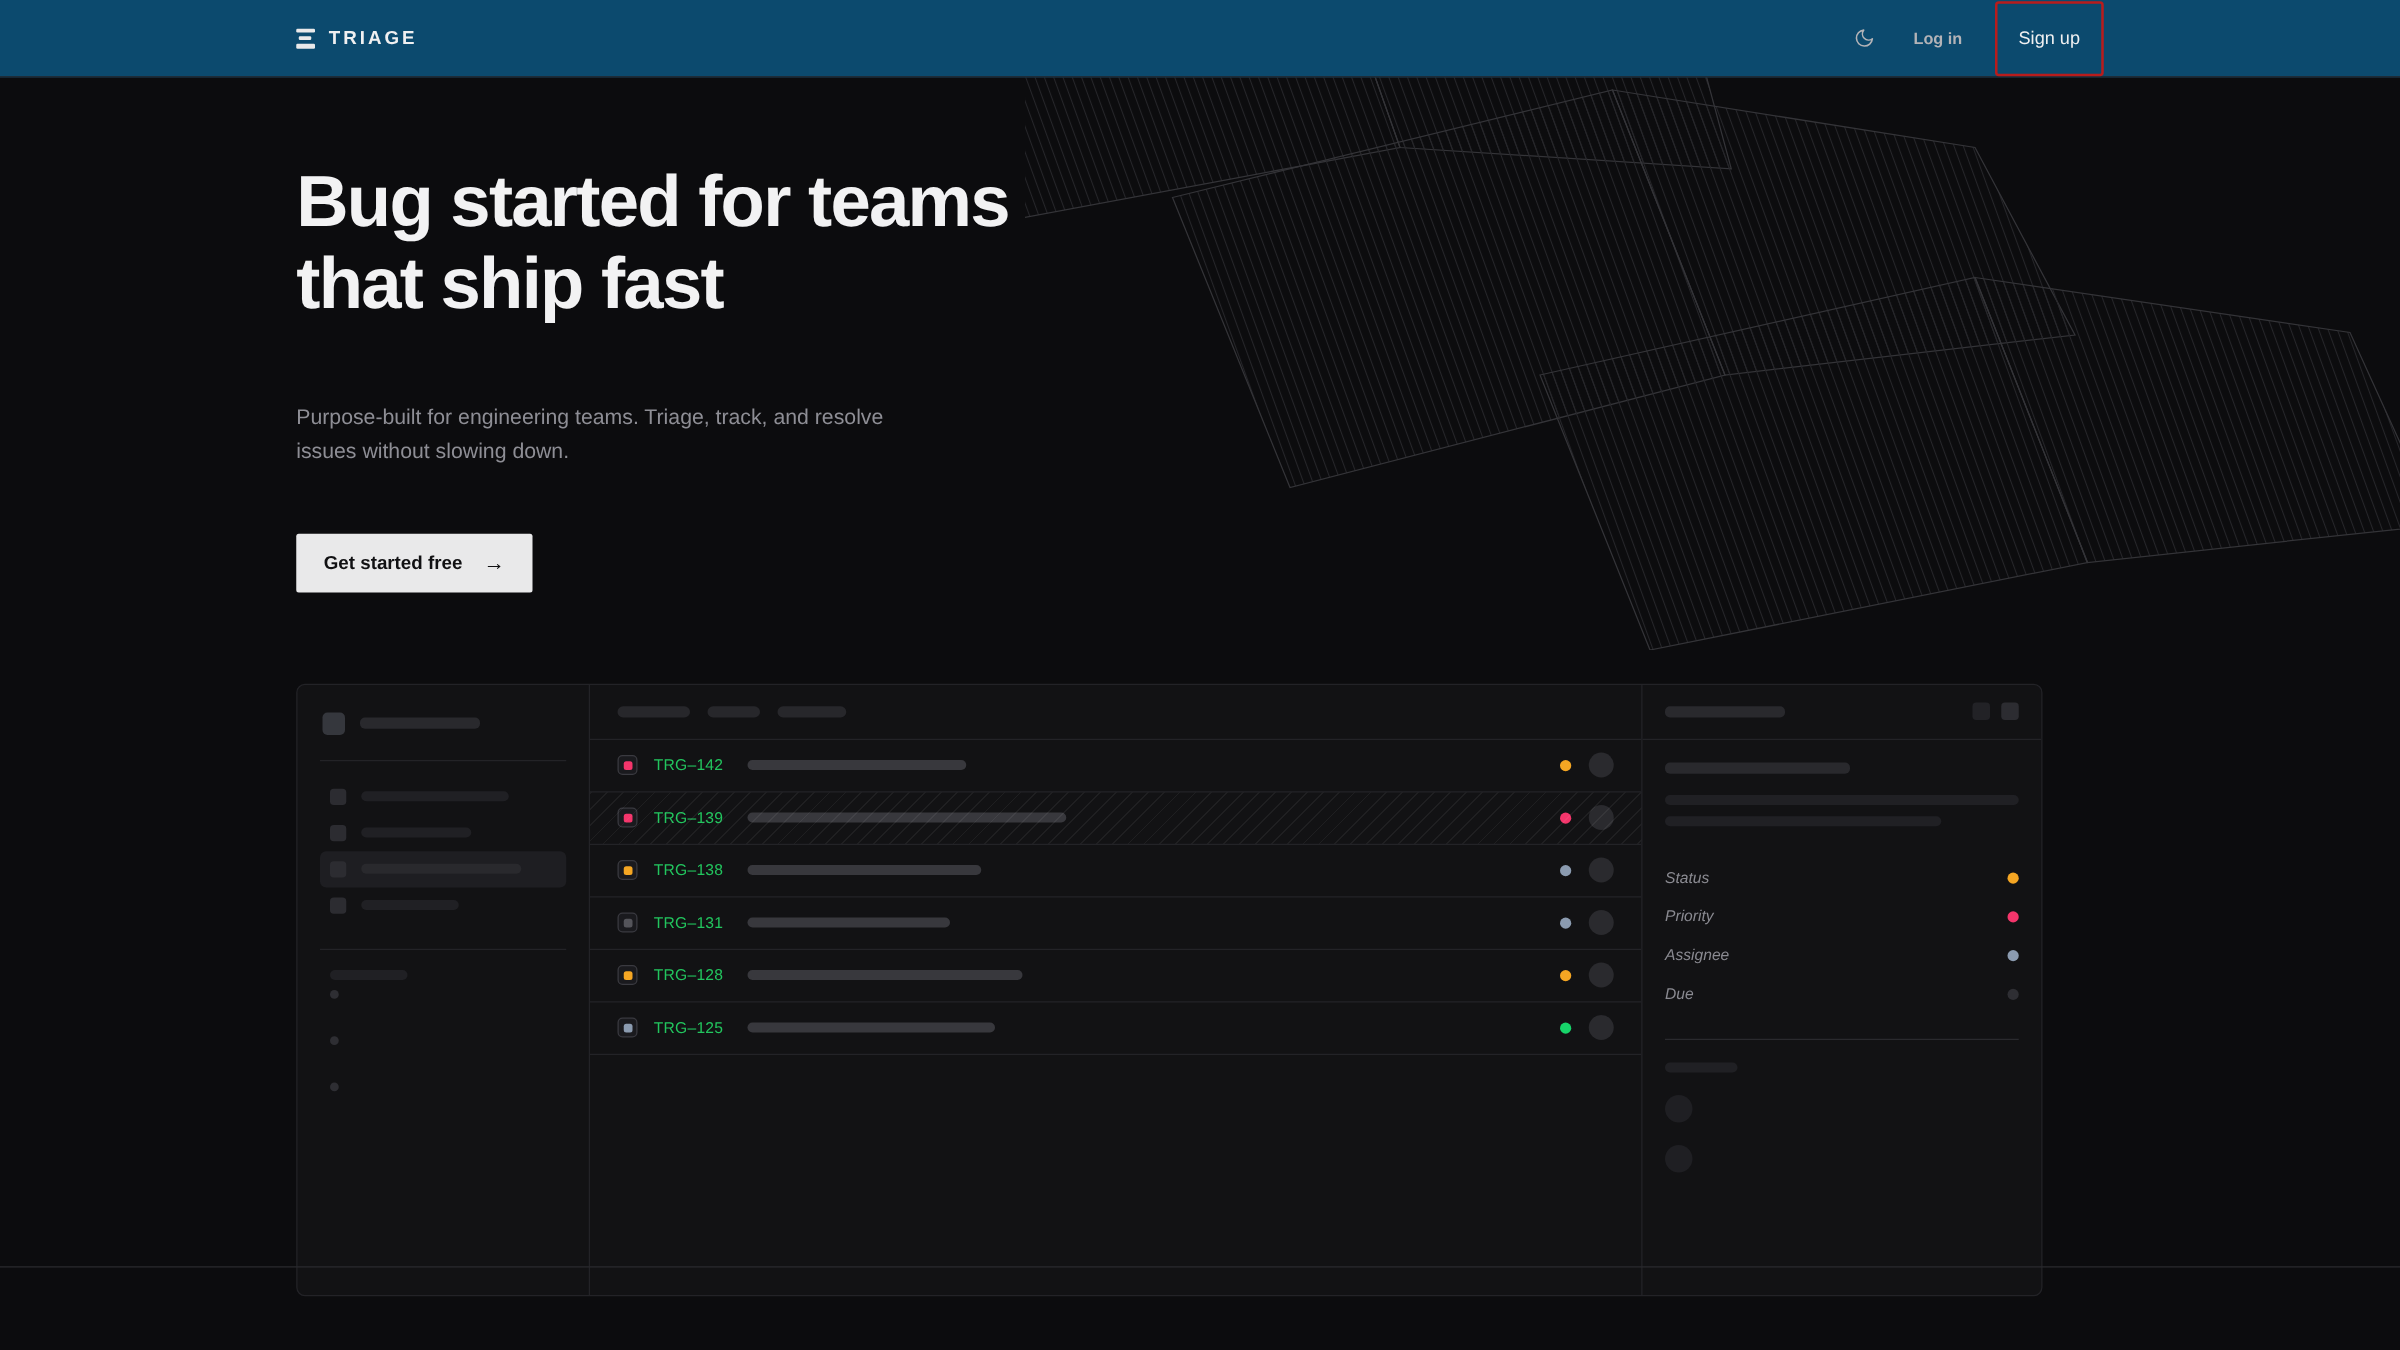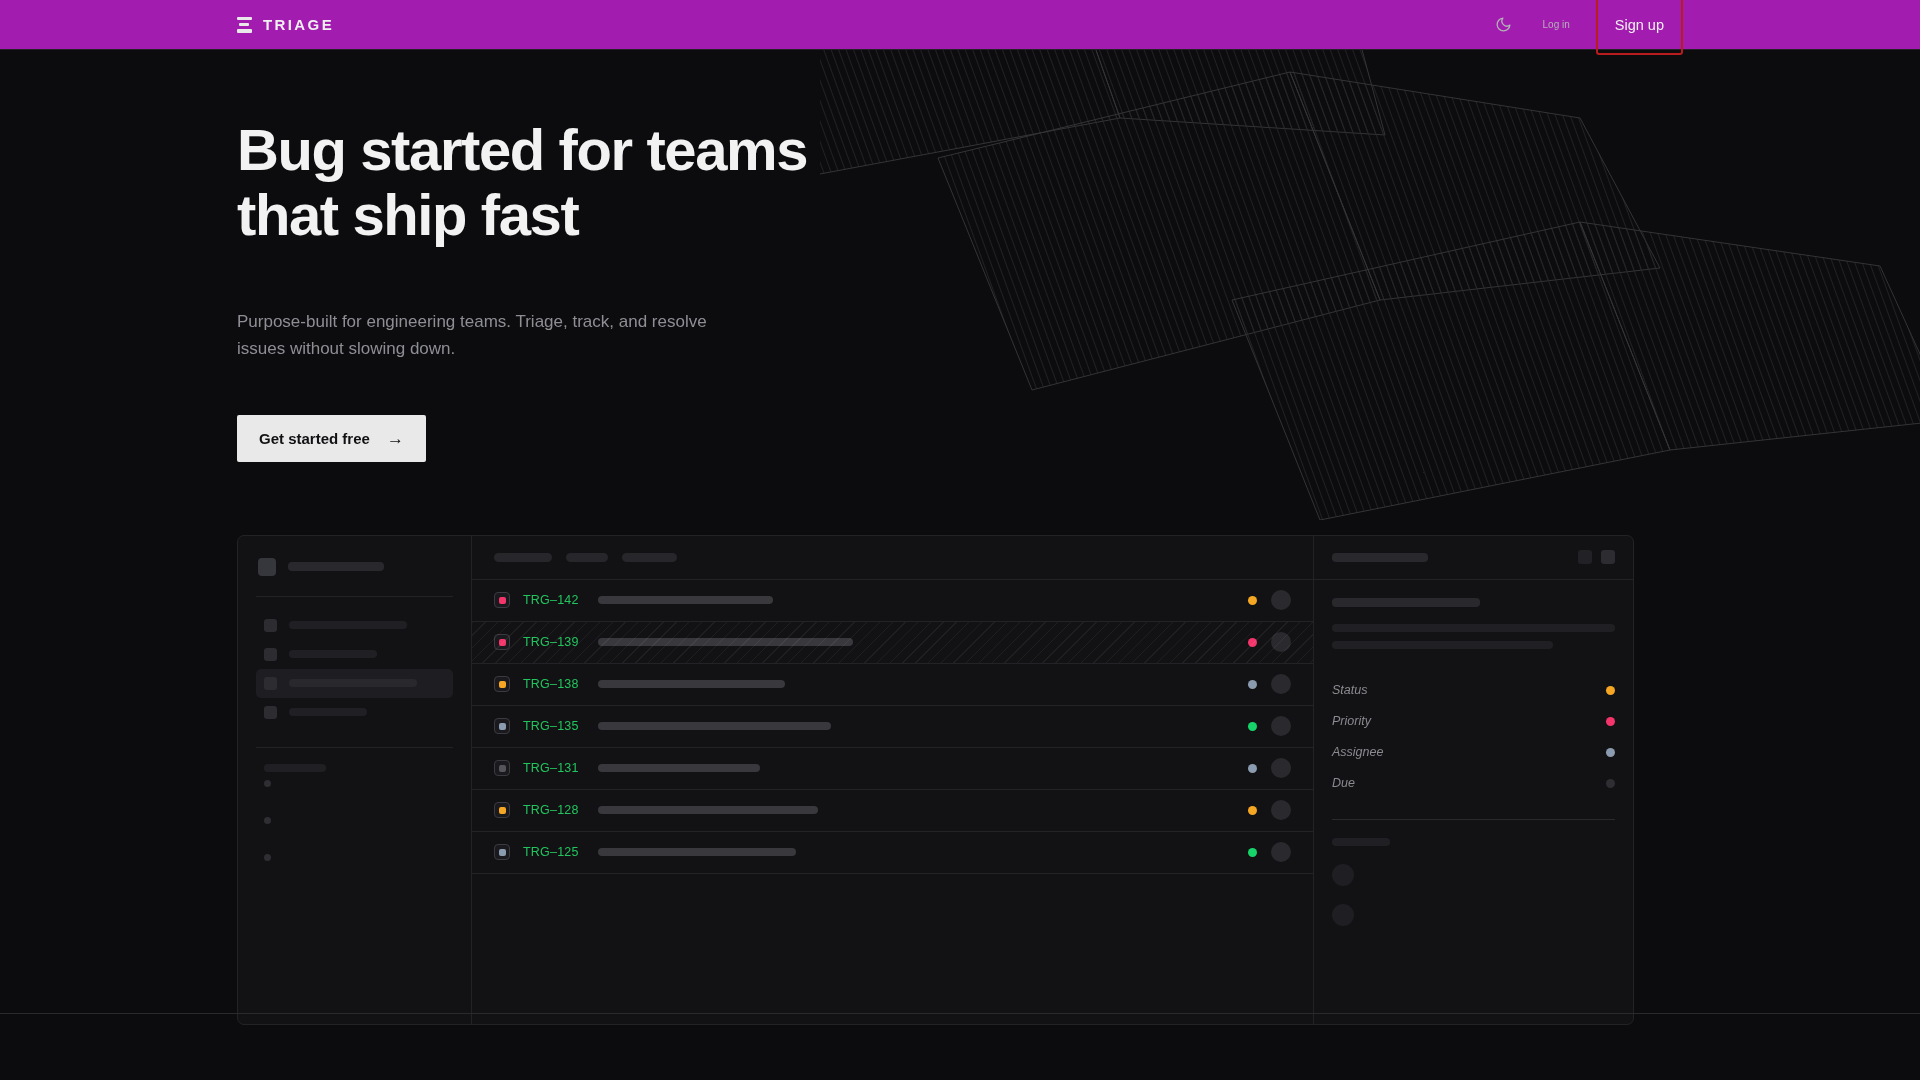--- a/index.html
+++ b/index.html
@@ -12,36 +12,36 @@
     position:relative;
   }
 
   
   .bg-deco { position:absolute; top:0; right:0; width:1100px; height:520px; overflow:hidden; pointer-events:none; z-index:0; }
   .bg-deco svg { display:block; }
 
   
   .header {
     position:relative; z-index:5;
-    height:50px; width:100%;
+    height:62px; width:100%;
     display:flex; align-items:center;
     border-bottom:1px solid #232327;
-    background:#a21caf;
+    background:#0c4a6e;
   }
   .brand { display:flex; align-items:center; gap:11px; margin-left:237px; }
   .brand-mark { width:15px; height:16px; display:flex; flex-direction:column; justify-content:space-between; }
   .brand-mark i { display:block; height:3.2px; background:#e9e9ea; border-radius:1px; }
   .brand-mark i:nth-child(1){ width:15px; }
   .brand-mark i:nth-child(2){ width:10px; margin-left:2px; }
   .brand-mark i:nth-child(3){ width:15px; }
   .brand-name { font-size:15px; font-weight:700; letter-spacing:2.4px; color:#f0f0f1; }
 
   .header-right { margin-left:auto; margin-right:237px; display:flex; align-items:center; gap:26px; }
   .icon-btn { width:26px; height:26px; display:flex; align-items:center; justify-content:center; cursor:pointer; }
-  .login-link { font-size:10px; color:#b3b3b7; cursor:pointer; }
+  .login-link { font-size:13px; color:#b3b3b7; cursor:pointer;font-weight:bold; }
   .signup-btn {
     font-size:14.5px; color:#f0f0f1; background:transparent;
     border:2px solid #b91c1c; border-radius:3px;
     padding:20px 17px; cursor:pointer; font-family:inherit;
   }
 
   
   .hero { position:relative; z-index:3; padding-left:237px; padding-top:68px; }
   .hero h1 {
     font-size:58px; line-height:1.12; font-weight:700;
@@ -247,31 +247,20 @@
           </span>
         </div>
         <div class="row">
           <span class="badge">
             <i style="background:#f5a623"></i>
           </span>
           <span class="row-id">TRG–138</span>
           <span class="row-title" style="width:187px"></span>
           <span class="row-right">
             <span class="status-dot" style="background:#8b9bb0"></span>
-            <span class="avatar"></span>
-          </span>
-        </div>
-        <div class="row">
-          <span class="badge">
-            <i style="background:#8b9bb0"></i>
-          </span>
-          <span class="row-id">TRG–135</span>
-          <span class="row-title" style="width:233px"></span>
-          <span class="row-right">
-            <span class="status-dot" style="background:#17d46a"></span>
             <span class="avatar"></span>
           </span>
         </div>
         <div class="row">
           <span class="badge">
             <i style="background:#54545a"></i>
           </span>
           <span class="row-id">TRG–131</span>
           <span class="row-title" style="width:162px"></span>
           <span class="row-right">

